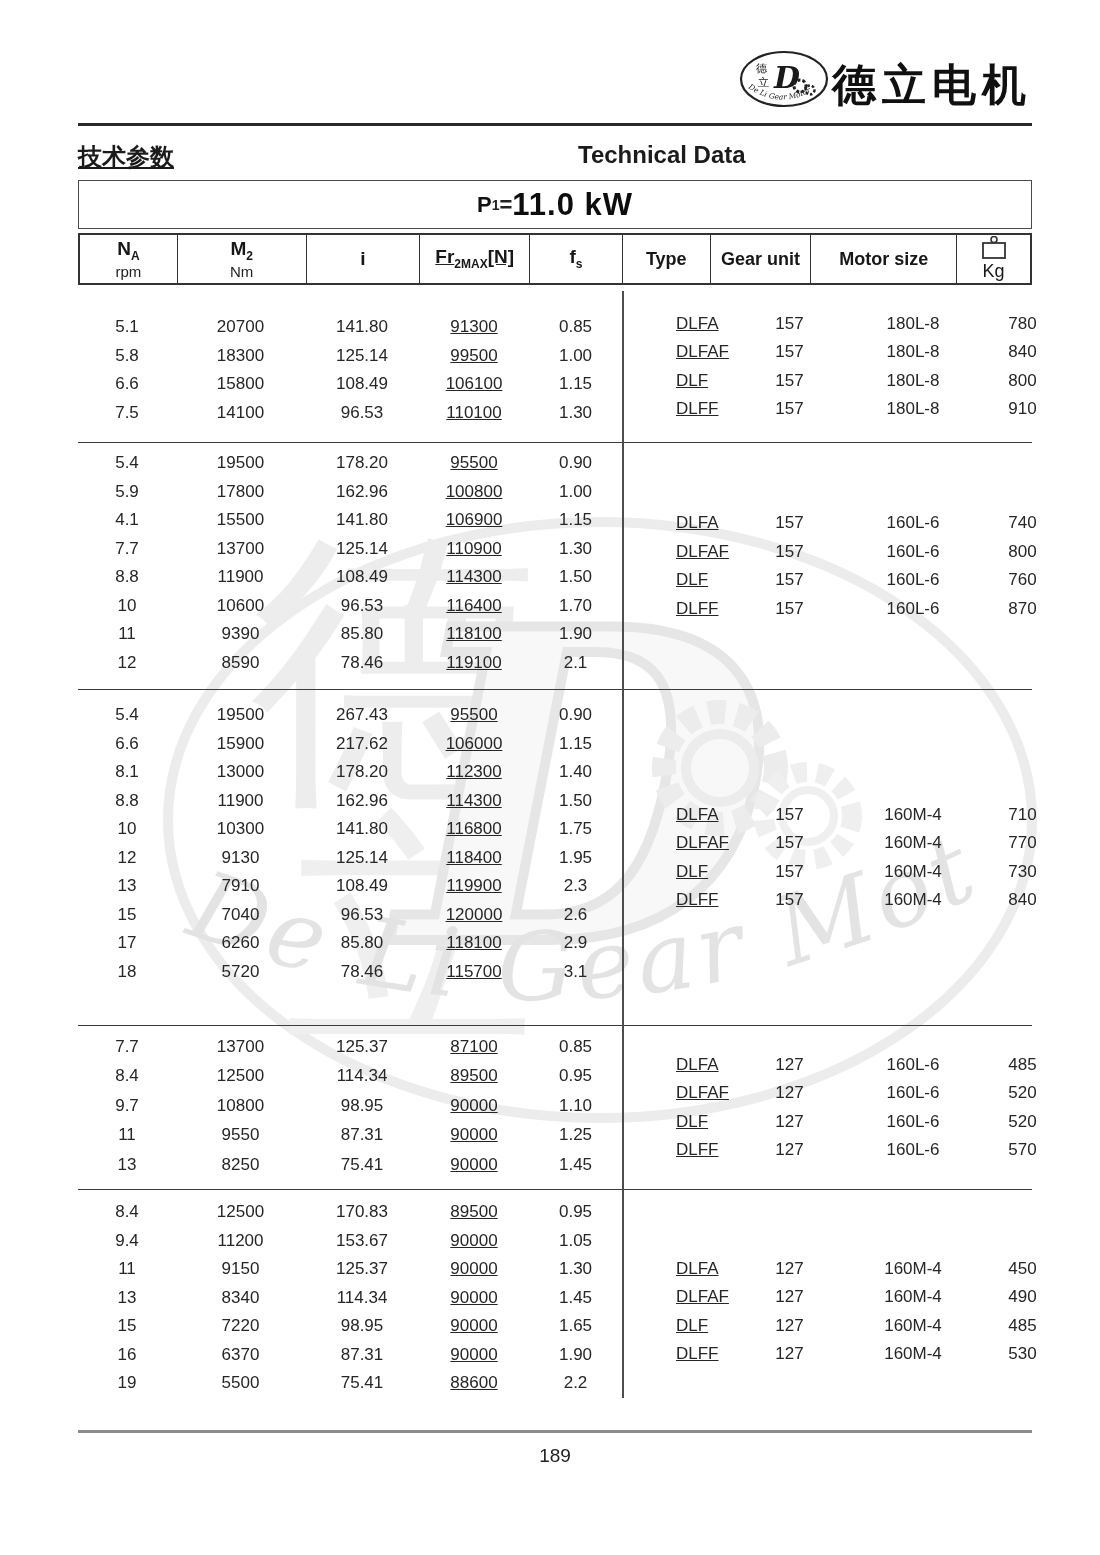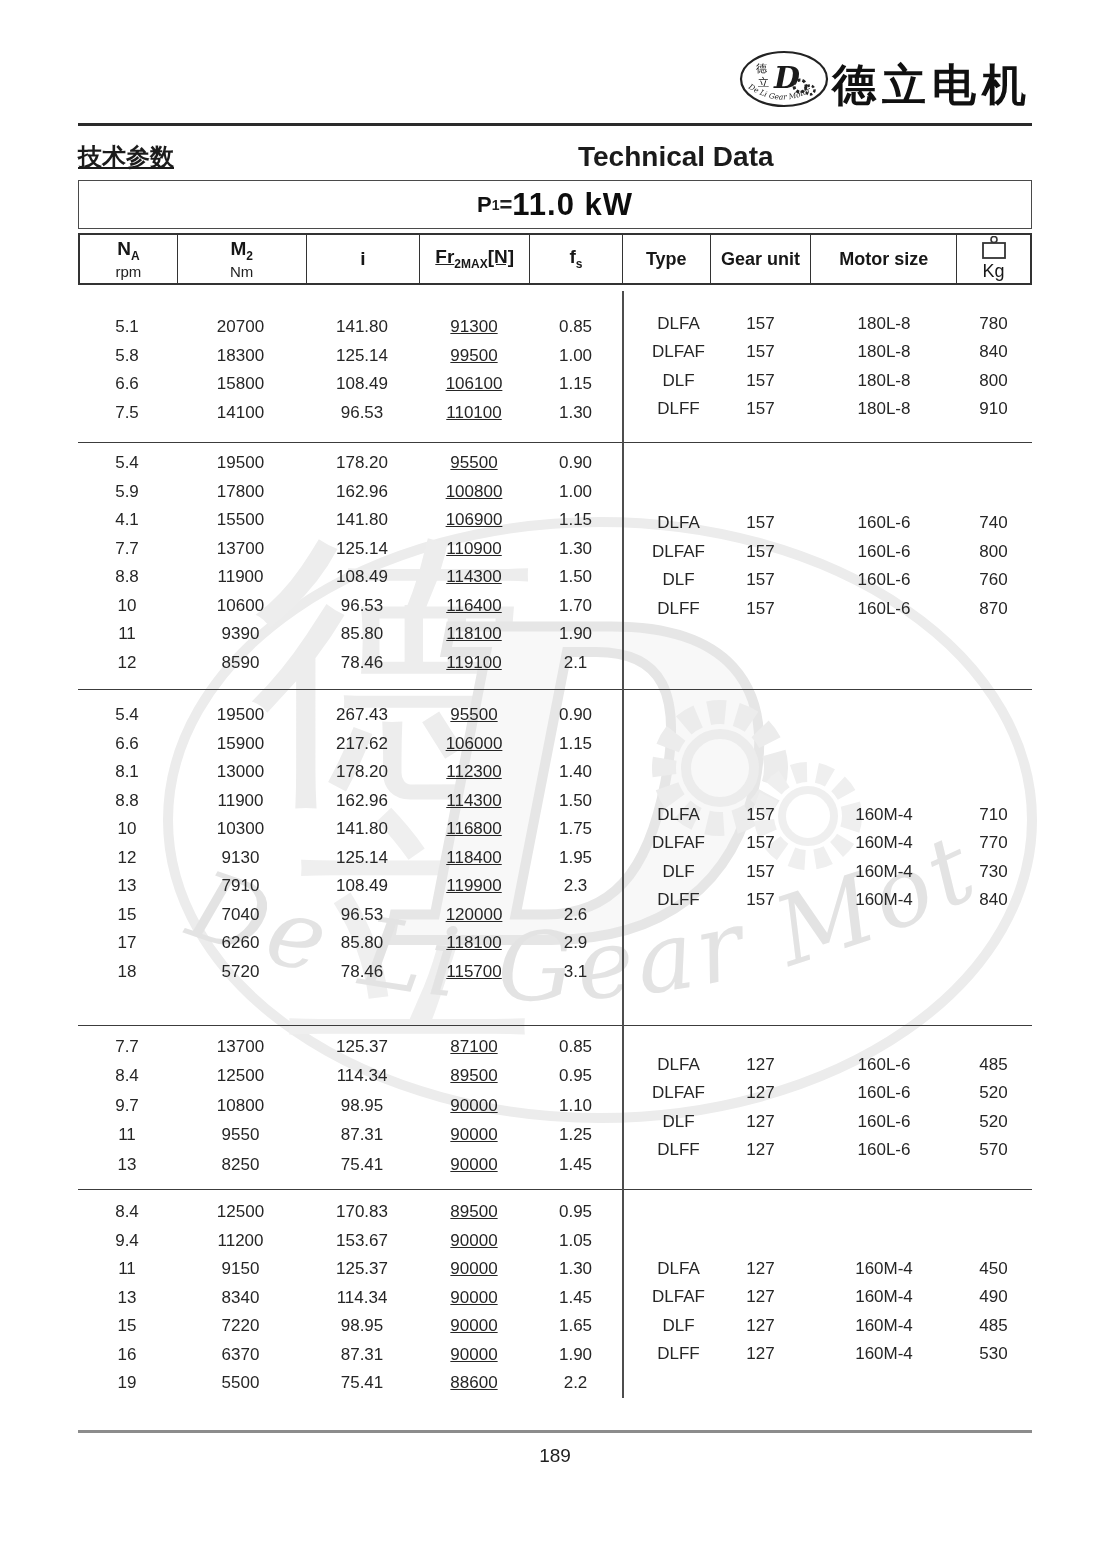--- a/index.html
+++ b/index.html
@@ -7,21 +7,21 @@
         font-family:"Liberation Sans", sans-serif;color:#222;}
   .layer{position:relative;z-index:1;}
   
   .watermark{position:absolute;left:120px;top:460px;z-index:0;pointer-events:none;}
   
   .logo-svg{position:absolute;left:738px;top:46px;}
   .brand{position:absolute;left:832px;top:56px;font-family:"DejaVu Serif", serif;
          font-size:44px;font-weight:bold;letter-spacing:6px;color:#101010;white-space:nowrap;}
   .header-rule{position:absolute;top:123px;left:78px;width:954px;height:3px;background:#2a2a2a;}
   .title-cn{position:absolute;top:141px;left:78px;font-size:24px;font-weight:bold;color:#1b1b1b;text-decoration:underline;}
-  .title-en{position:absolute;top:141px;left:578px;font-size:28px;font-weight:bold;color:#1b1b1b;}
+  .title-en{position:absolute;top:141px;left:578px;font-size:24px;font-weight:bold;color:#1b1b1b;}
   
   .power-box{position:absolute;top:180px;left:78px;width:954px;height:49px;border:1.6px solid #4a4a4a;
              box-sizing:border-box;display:flex;align-items:center;justify-content:center;}
   .power-prefix{font-size:22px;font-weight:bold;color:#111;}
   .power-sub{font-size:14px;font-weight:bold;vertical-align:sub;}
   .power-eq{font-size:22px;font-weight:bold;}
   .power-value{font-size:31px;font-weight:bold;color:#0d0d0d;letter-spacing:1px;}
   
   .table-head{position:absolute;top:233px;left:78px;width:954px;height:52px;border:2px solid #333;
               box-sizing:border-box;display:flex;background:transparent;}
@@ -34,32 +34,32 @@
   .th-unit{font-size:15px;color:#222;}
   .th-word{font-size:18px;font-weight:bold;color:#171717;}
   .kg-label{font-size:18px;color:#171717;margin-top:1px;}
   
   .w-na{width:98px;}.w-m2{width:129px;}.w-i{width:114px;}.w-fr{width:110px;text-decoration:underline;}.w-fs{width:93px;}
   .w-type{width:88px;}.w-gear{width:101px;}.w-motor{width:146px;}.w-kg{width:73px;}
   
   .table-body{position:absolute;top:291px;left:78px;width:954px;height:1142px;}
   .v-divider{position:absolute;left:544px;top:0;width:1.6px;height:1107px;background:#4d4d4d;}
   .bottom-rule{position:absolute;left:0;top:1139px;width:954px;height:3px;background:#8c8c8c;}
-  .block{display:flex;border-bottom:1.6px solid #3c3c3c;box-sizing:border-box;}
+  .block{display:flex;border-bottom:1.6px solid #3c3c3c;box-sizing:border-box;gap:29px;}
   .b1{height:152px;}.b2{height:247px;}.b3{height:336px;}.b4{height:164px;}.b5{height:243px;border-bottom:none;}
   .block-left{width:544px;display:flex;flex-direction:column;box-sizing:border-box;}
   .b1 .block-left{padding-top:22px;}.b2 .block-left{padding-top:6px;}.b3 .block-left{padding-top:11px;}
   .b4 .block-left{padding-top:6px;}.b5 .block-left{padding-top:8px;}
   .row{height:28.5px;display:flex;align-items:center;flex:0 0 auto;}
   .b4 .row{height:29.5px;}
   .cell{font-size:17px;color:#262626;text-align:center;}
   .block-right{width:408px;display:flex;flex-direction:column;justify-content:center;box-sizing:border-box;}
   .vrow{height:28.5px;display:flex;align-items:center;flex:0 0 auto;}
   .vcell{font-size:17px;color:#262626;text-align:center;}
-  .vcell.w-type{text-align:center;padding-left:25px;box-sizing:border-box;}
+  .vcell.w-type{text-align:left;padding-left:25px;box-sizing:border-box;text-decoration:underline;}
   
   .page-number{position:absolute;top:1445px;left:78px;width:954px;text-align:center;
                font-size:19px;color:#1f1f1f;}
 </style>
 </head>
 <body>
 
 <div class="page">
 
   <svg class="watermark" width="960" height="720" viewBox="0 0 960 720">

